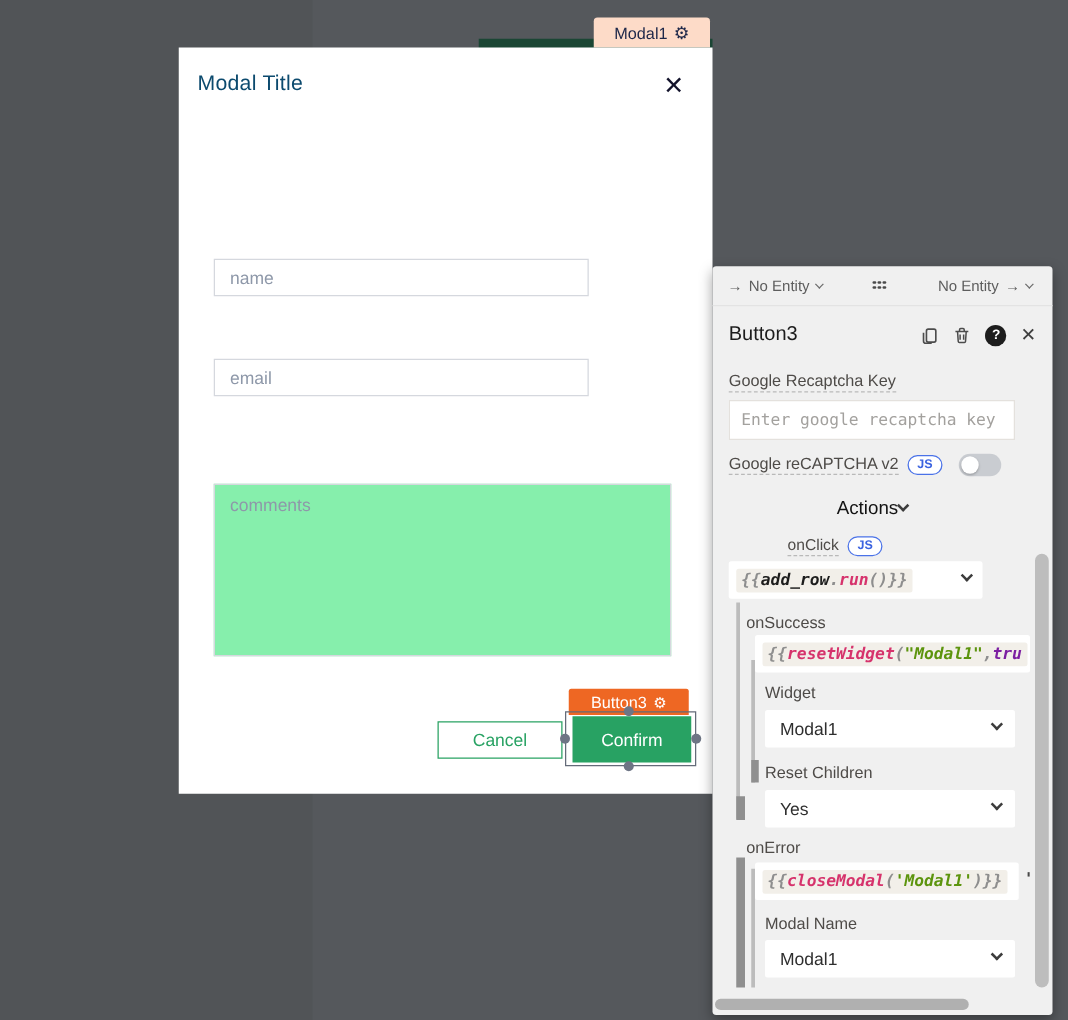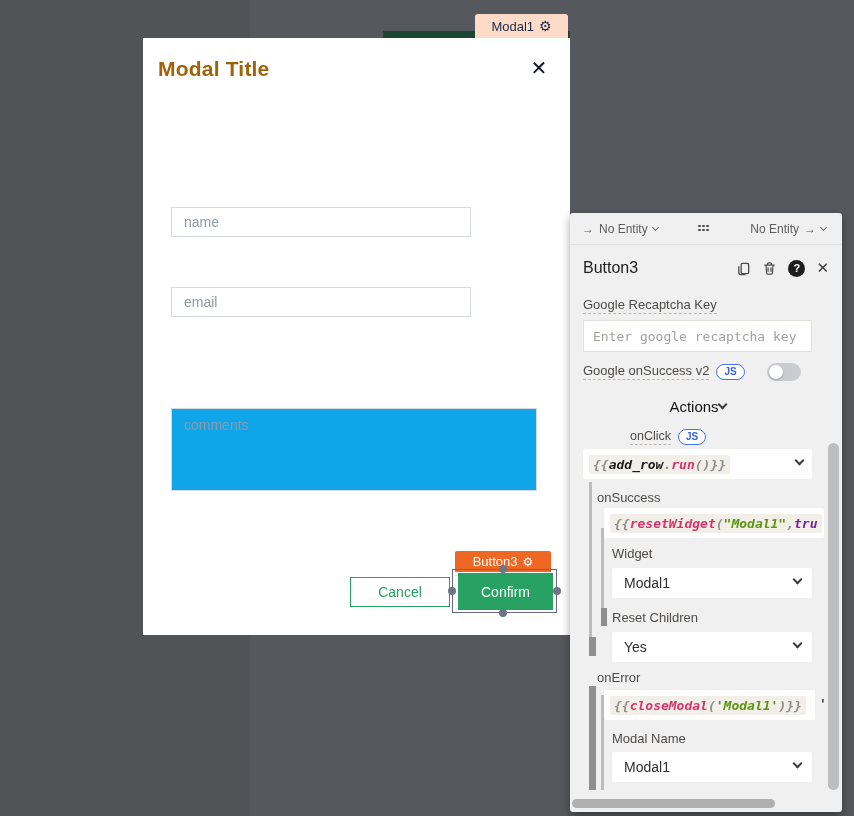--- a/index.html
+++ b/index.html
@@ -10,29 +10,29 @@
 
   
   .green-strip{position:absolute;left:383px;top:31px;width:187px;height:8px;background:#1b4634;z-index:2;}
   .modal-badge{position:absolute;left:475px;top:14px;width:93px;height:24px;background:#fddbc8;
     border-radius:3px 3px 0 0;display:flex;align-items:center;justify-content:center;gap:5px;
     color:#1d2749;font-size:13px;font-weight:500;z-index:3;}
   .modal-badge .gear{font-size:14px;line-height:1;}
 
   
   .modal{position:absolute;left:143px;top:38px;width:427px;height:597px;background:#ffffff;z-index:4;}
-  .modal-title{position:absolute;left:15px;top:19px;font-size:21px;font-weight:700;color:#a16207;letter-spacing:.2px;}
+  .modal-title{position:absolute;left:15px;top:19px;font-size:17px;font-weight:400;color:#0c4a6e;letter-spacing:.2px;}
   .modal-close{position:absolute;left:382px;top:16px;width:28px;height:28px;display:flex;align-items:center;
     justify-content:center;font-size:20px;color:#13132b;cursor:pointer;}
   .f-input{position:absolute;left:28px;width:300px;height:30px;border:1px solid #d5d8de;background:#fff;
     padding:0 12px;font-size:14px;color:#333;font-family:"Liberation Sans",sans-serif;outline:none;}
   .f-input::placeholder,textarea.f-area::placeholder{color:#8e98a9;}
   #inp-name{top:169px;} #inp-email{top:249px;}
-  textarea.f-area{position:absolute;left:28px;top:370px;width:366px;height:83px;border:1px solid #d5d8de;
-    background:#0ea5e9;padding:8px 12px;font-size:14px;color:#333;resize:none;font-family:"Liberation Sans",sans-serif;outline:none;}
+  textarea.f-area{position:absolute;left:28px;top:349px;width:366px;height:138px;border:1px solid #d5d8de;
+    background:#86efac;padding:8px 12px;font-size:14px;color:#333;resize:none;font-family:"Liberation Sans",sans-serif;outline:none;}
   .btn-cancel{position:absolute;left:207px;top:539px;width:100px;height:30px;background:#fff;
     border:1.5px solid #28a263;color:#28a263;font-size:14px;display:flex;align-items:center;justify-content:center;cursor:pointer;}
   .selection-box{position:absolute;left:309px;top:531px;width:105px;height:44px;border:1px solid #646b79;}
   .btn-confirm{position:absolute;left:315px;top:535px;width:95px;height:37px;background:#28a263;color:#fff;
     font-size:14px;font-weight:500;display:flex;align-items:center;justify-content:center;cursor:pointer;}
   .badge3{position:absolute;left:312px;top:513px;width:96px;height:21px;background:#ee6723;color:#fff;
     border-radius:2px 2px 0 0;display:flex;align-items:center;justify-content:center;gap:5px;font-size:13px;}
   .badge3 .gear{font-size:12px;line-height:1;}
   .handle{position:absolute;width:8px;height:8px;border-radius:50%;background:#6e7585;}
   .h-top{left:356px;top:527px;} .h-bottom{left:356px;top:571px;} .h-left{left:305px;top:549px;} .h-right{left:410px;top:549px;}
@@ -162,38 +162,38 @@
       </svg>
     </span>
     <span class="icon-btn help-circle">?</span>
     <span class="icon-btn x-glyph">✕</span>
   </div>
 
   <div class="p-label dashed" style="left:13px;top:84px;">Google Recaptcha Key</div>
   <input class="mono-input" placeholder="Enter google recaptcha key" style="">
 
   <div class="row-flex" style="left:13px;top:150px;">
-    <span class="p-label dashed" style="position:static;">Google onSuccess v2</span>
+    <span class="p-label dashed" style="position:static;">Google reCAPTCHA v2</span>
     <span class="js-pill">JS</span>
   </div>
   <div class="toggle">
       <span class="knob"></span>
     </div>
 
   <div class="actions-row">
     <span class="actions-label">Actions</span>
     <span class="chev"></span>
   </div>
 
   <div class="row-flex" style="left:13px;top:216px;margin-left:47px;">
     <span class="p-label dashed" style="position:static;font-size:12.5px;">onClick</span>
     <span class="js-pill">JS</span>
   </div>
 
-  <div class="code-field" style="left:13px;top:236px;width:229px;height:30px;">
+  <div class="code-field" style="left:13px;top:236px;width:203px;height:30px;">
     <span class="code-span"><span class="tk-g">{{</span><span class="tk-v">add_row</span><span class="tk-g">.</span><span class="tk-f">run</span><span class="tk-g">()}}</span></span>
     <span class="chev field-chev"></span>
   </div>
 
   <div class="bar" style="left:19px;top:269px;width:3px;height:173px;"></div>
   <div class="bar dark" style="left:19px;top:424px;width:7px;height:19px;"></div>
   <div class="bar" style="left:31px;top:315px;width:3px;height:98px;"></div>
   <div class="bar dark" style="left:31px;top:395px;width:6px;height:18px;"></div>
   <div class="bar dark" style="left:19px;top:473px;width:7px;height:104px;"></div>
   <div class="bar" style="left:31px;top:482px;width:3px;height:95px;"></div>

